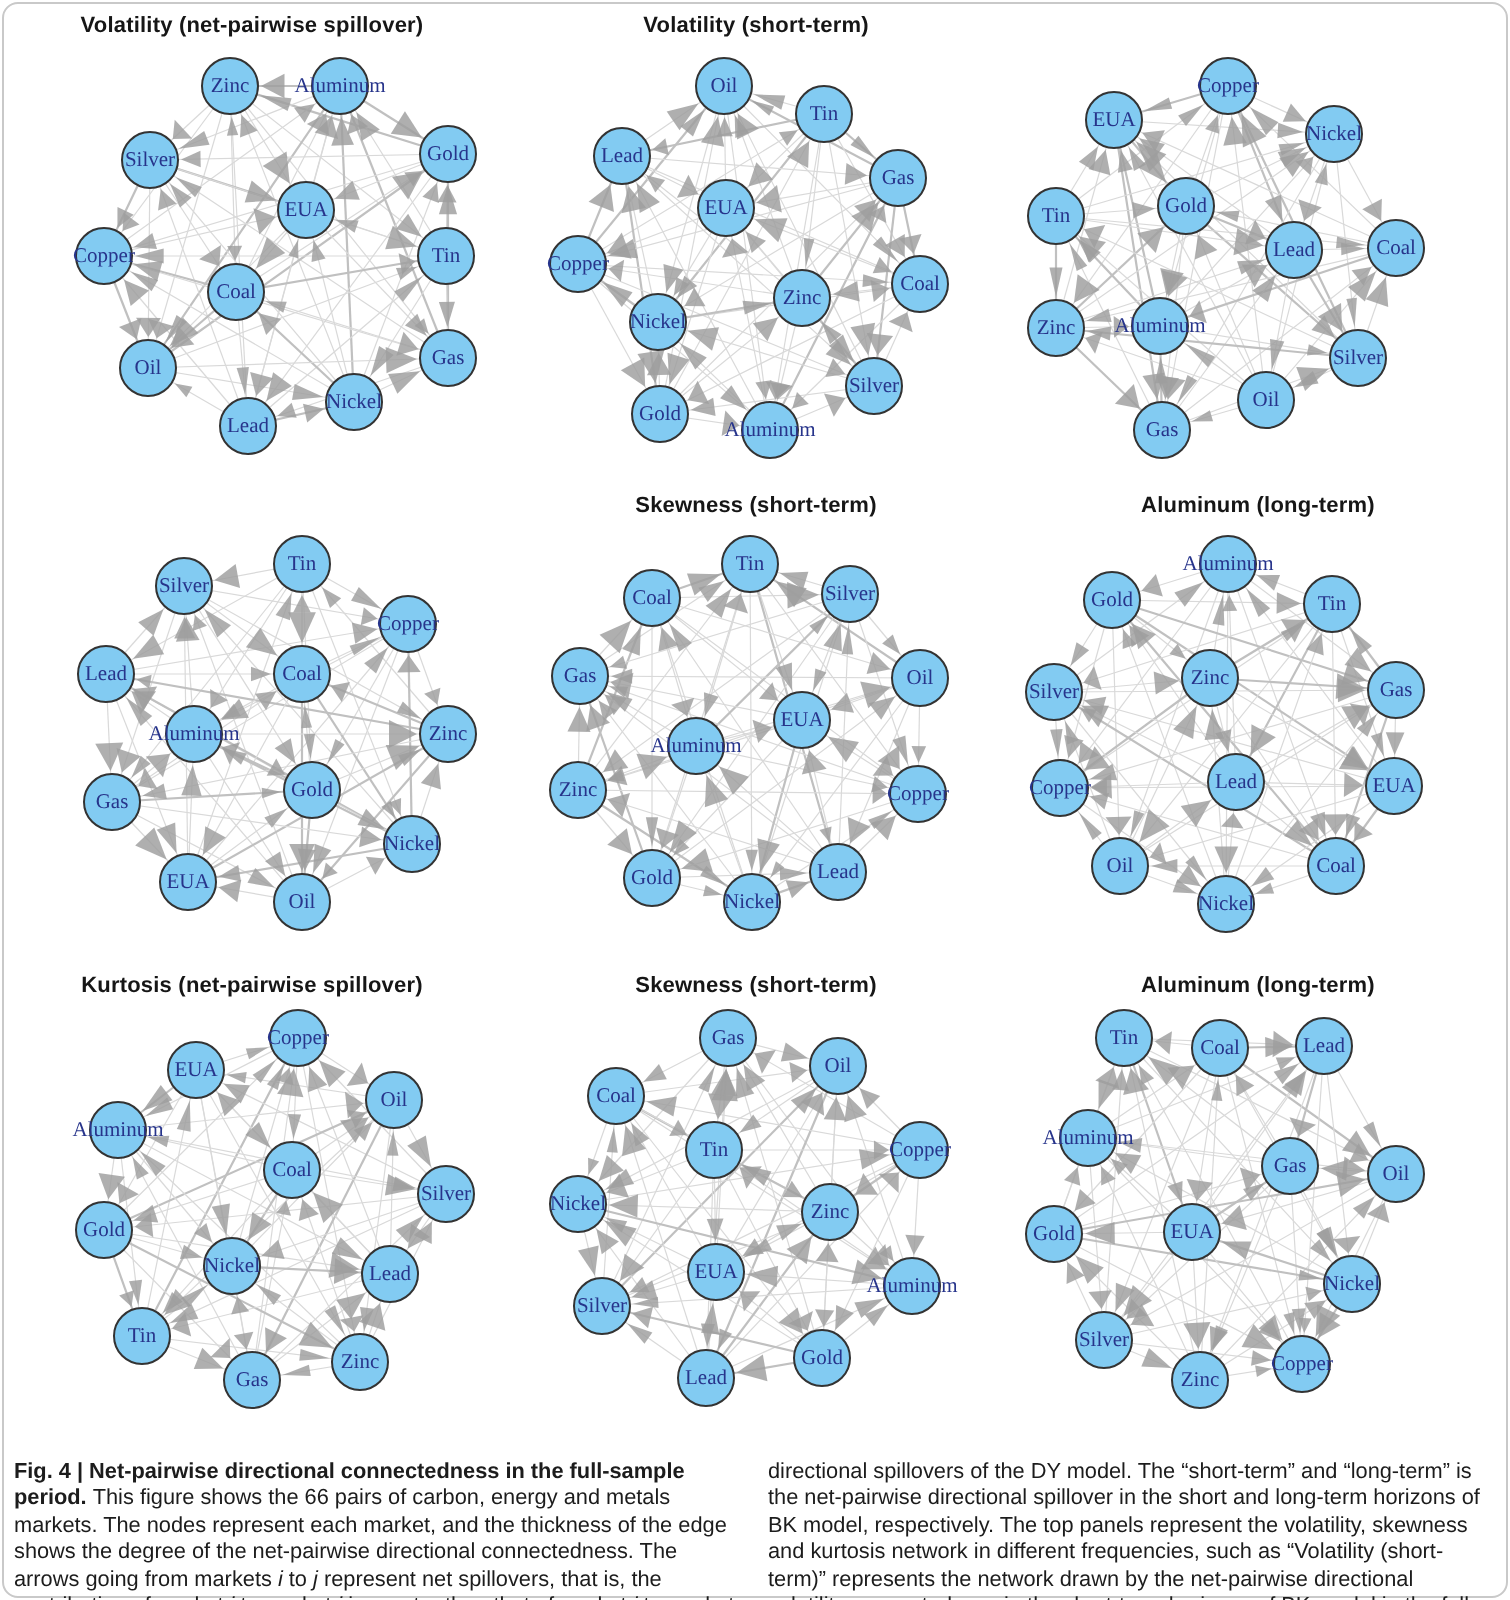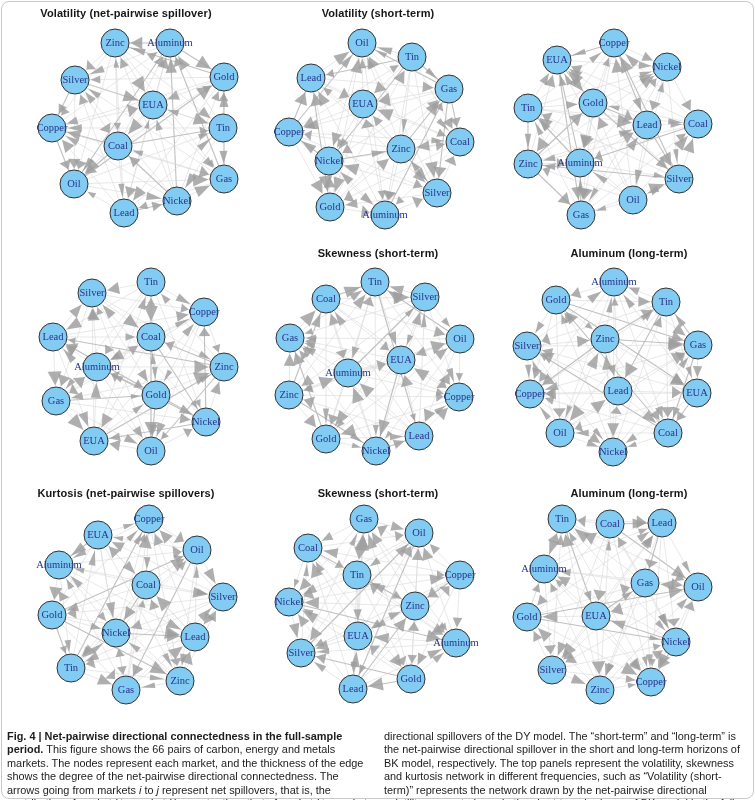--- a/index.html
+++ b/index.html
@@ -1351,21 +1351,21 @@
           <g>
             <circle cx="180" cy="201" r="14" fill="#82cbf2" stroke="#333333" stroke-width="1"></circle>
             <text x="180" y="201.5" text-anchor="middle" dominant-baseline="middle" fill="#27348b" font-family="&quot;Liberation Serif&quot;, serif" font-size="10.5">Zinc</text>
           </g>
           <g>
             <circle cx="126" cy="210" r="14" fill="#82cbf2" stroke="#333333" stroke-width="1"></circle>
             <text x="126" y="210.5" text-anchor="middle" dominant-baseline="middle" fill="#27348b" font-family="&quot;Liberation Serif&quot;, serif" font-size="10.5">Gas</text>
           </g>
         </g>
       </svg>
-    <div class="ptitle">Kurtosis (net-pairwise spillovers)</div>
+    <div class="ptitle">Kurtosis (net-pairwise spillover)</div>
   </div>
   <div class="panel c1 r2">
     <svg class="net" viewBox="0 0 252 240">
         <g>
           <line x1="112" y1="39" x2="167" y2="53" stroke="#d9d9d9" stroke-width="0.6"></line>
           <line x1="112" y1="39" x2="56" y2="68" stroke="#d9d9d9" stroke-width="0.6"></line>
           <line x1="112" y1="39" x2="105" y2="95" stroke="#d9d9d9" stroke-width="0.6"></line>
           <line x1="112" y1="39" x2="208" y2="95" stroke="#d9d9d9" stroke-width="0.6"></line>
           <line x1="112" y1="39" x2="37" y2="122" stroke="#d9d9d9" stroke-width="0.6"></line>
           <line x1="112" y1="39" x2="163" y2="126" stroke="#d9d9d9" stroke-width="0.6"></line>

